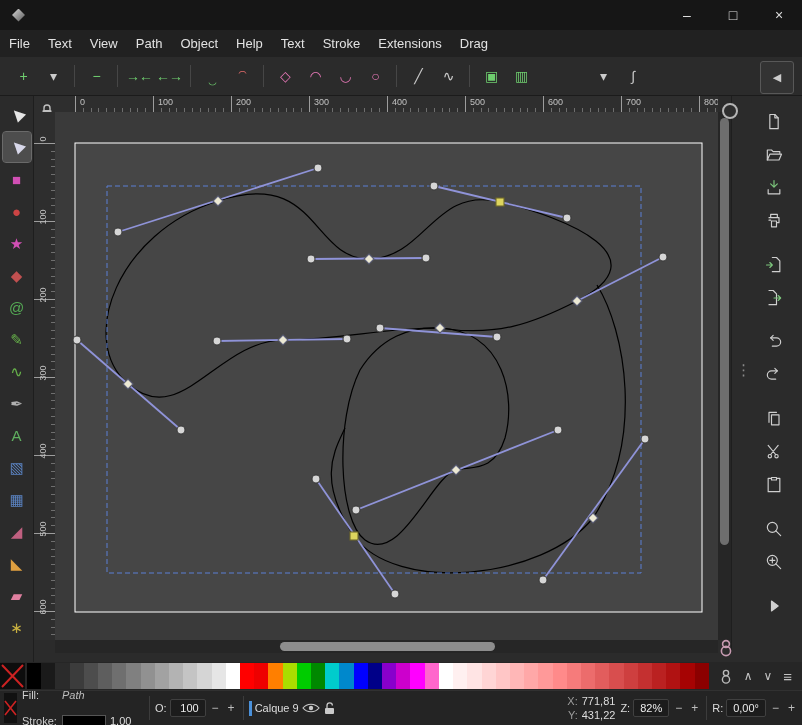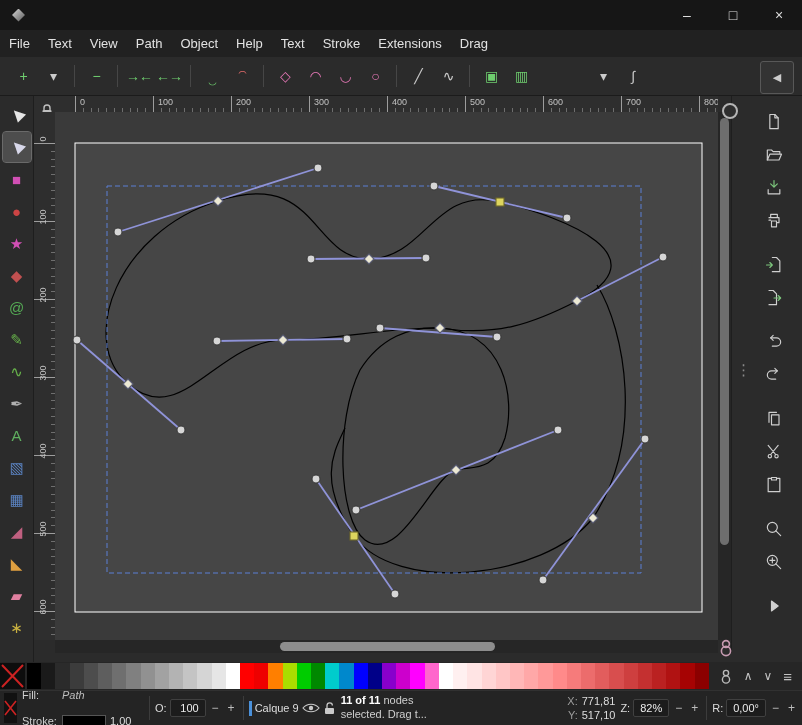--- a/index.html
+++ b/index.html
@@ -462,33 +462,28 @@
       <span>Calque 9</span>
       <svg width="18" height="12" viewBox="0 0 18 12">
         <path d="M1 6 C5 1 13 1 17 6 C13 11 5 11 1 6 Z" fill="none" stroke="#c9c9c9" stroke-width="1.2"></path>
         <circle cx="9" cy="6" r="2.2" fill="#c9c9c9"></circle>
       </svg>
       <svg width="13" height="14" viewBox="0 0 13 14">
         <path d="M4 7 V4.5 a2.7 2.7 0 0 1 5.4 0" fill="none" stroke="#c9c9c9" stroke-width="1.3"></path>
         <rect x="2" y="7" width="9" height="6" rx="1" fill="#c9c9c9"></rect>
       </svg>
     </div>
-    <div class="sb-msg">
-      <div><b>11 of 11</b>
-        <span>nodes</span></div>
-      <div>selected. Drag t...</div>
-    </div>
     <div class="sb-xy">
       <div class="xy-row">
           <span class="xy-label">X:</span>
         <span>771,81</span>
         </div>
       <div class="xy-row">
           <span class="xy-label">Y:</span>
-        <span>517,10</span>
+        <span>431,22</span>
         </div>
     </div>
     <div class="sb-group">
       <span>Z:</span>
       <span class="sb-field">82%</span>
       <span class="sb-step">−</span>
       <span class="sb-step">+</span>
     </div>
     <div class="sb-div"></div>
     <div class="sb-group">

